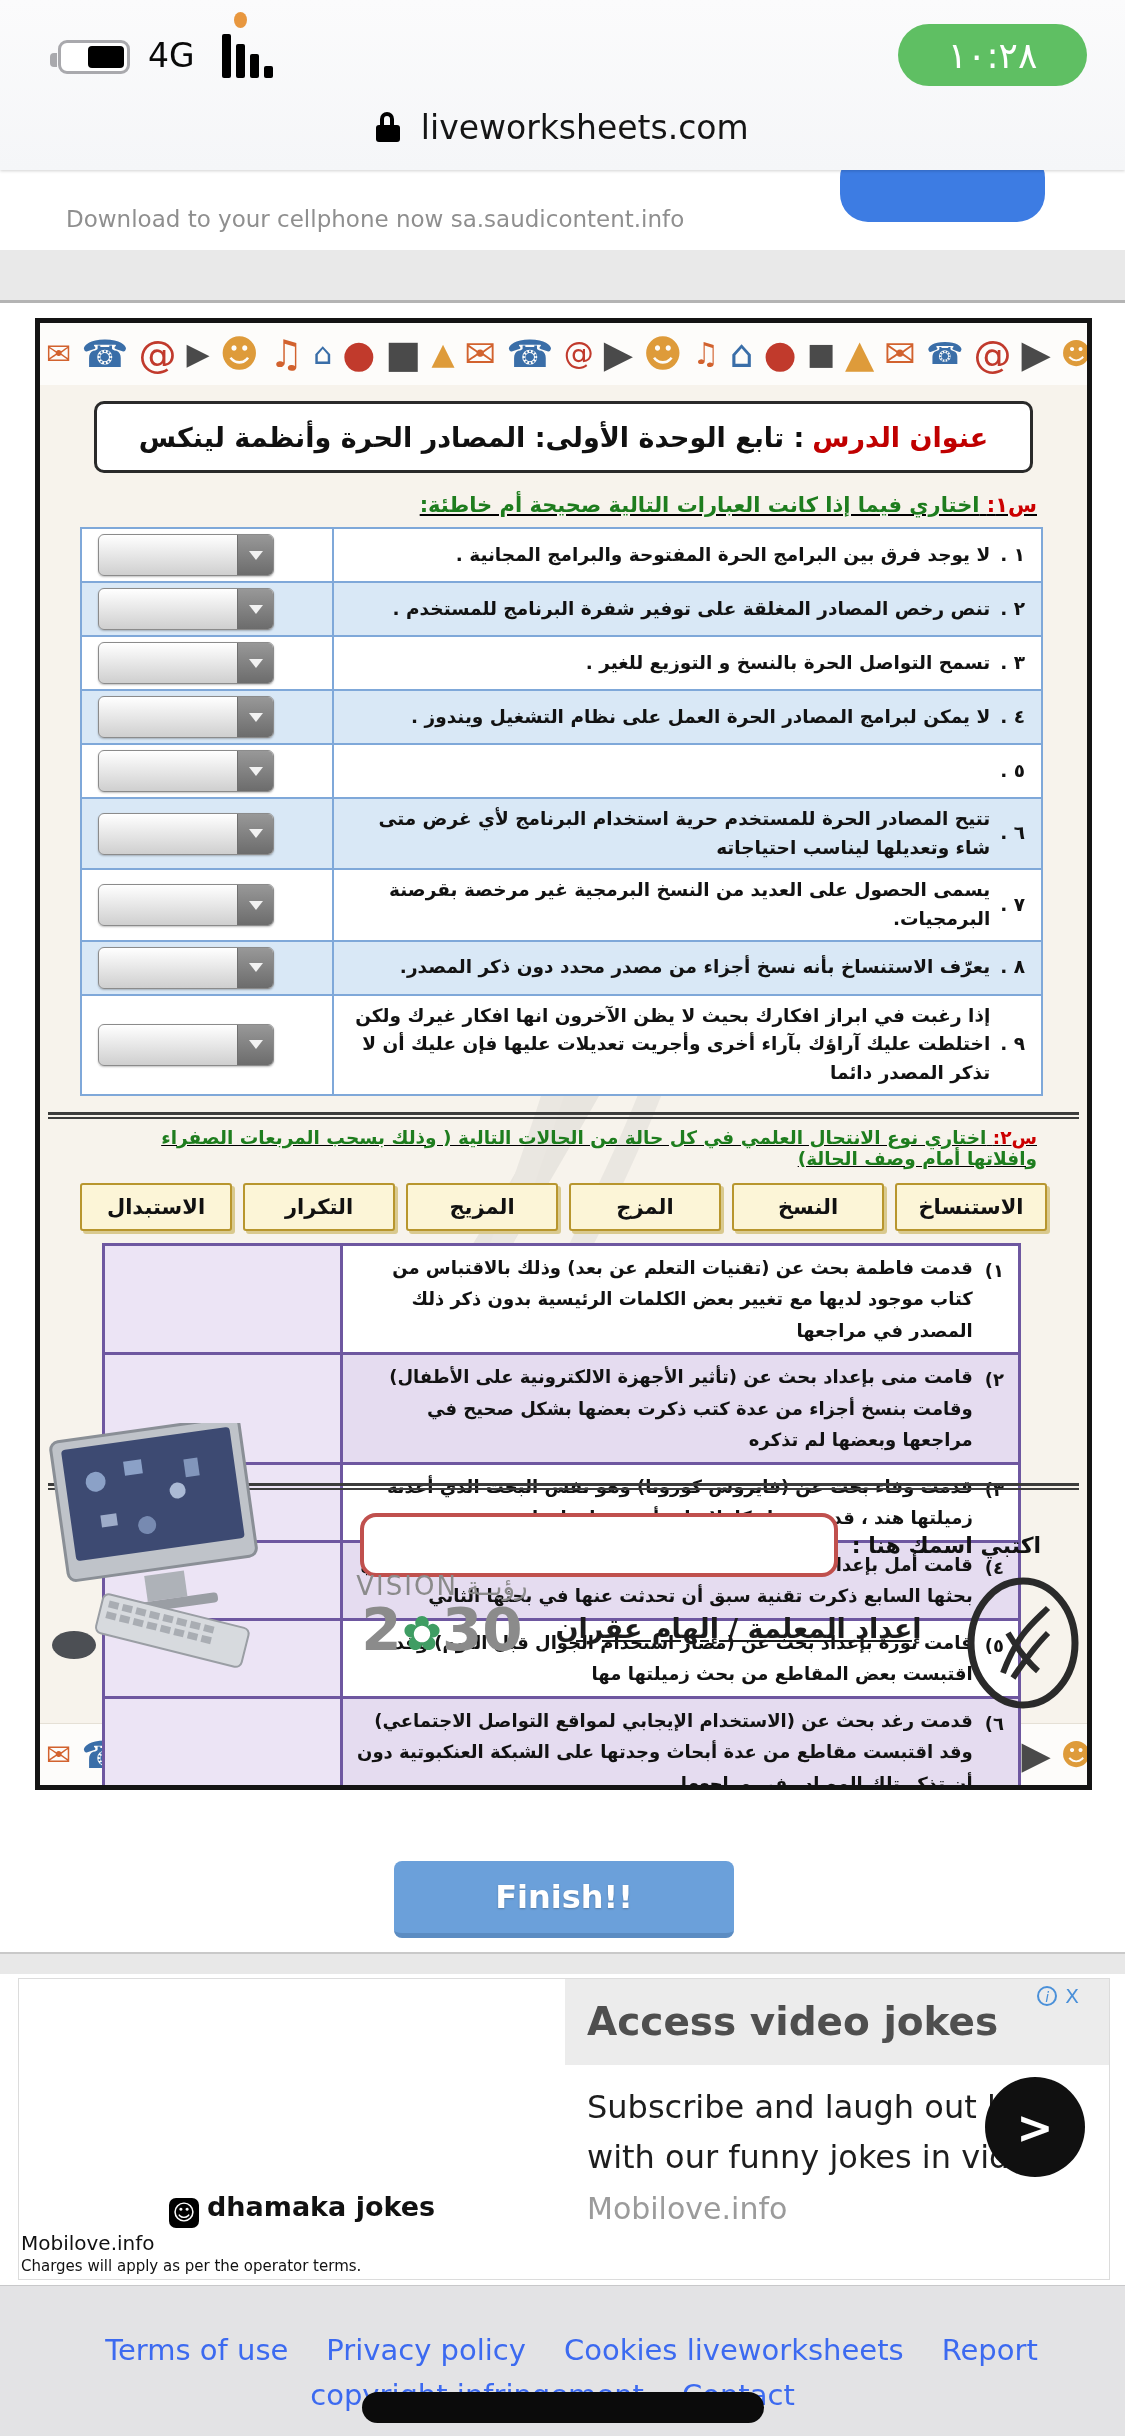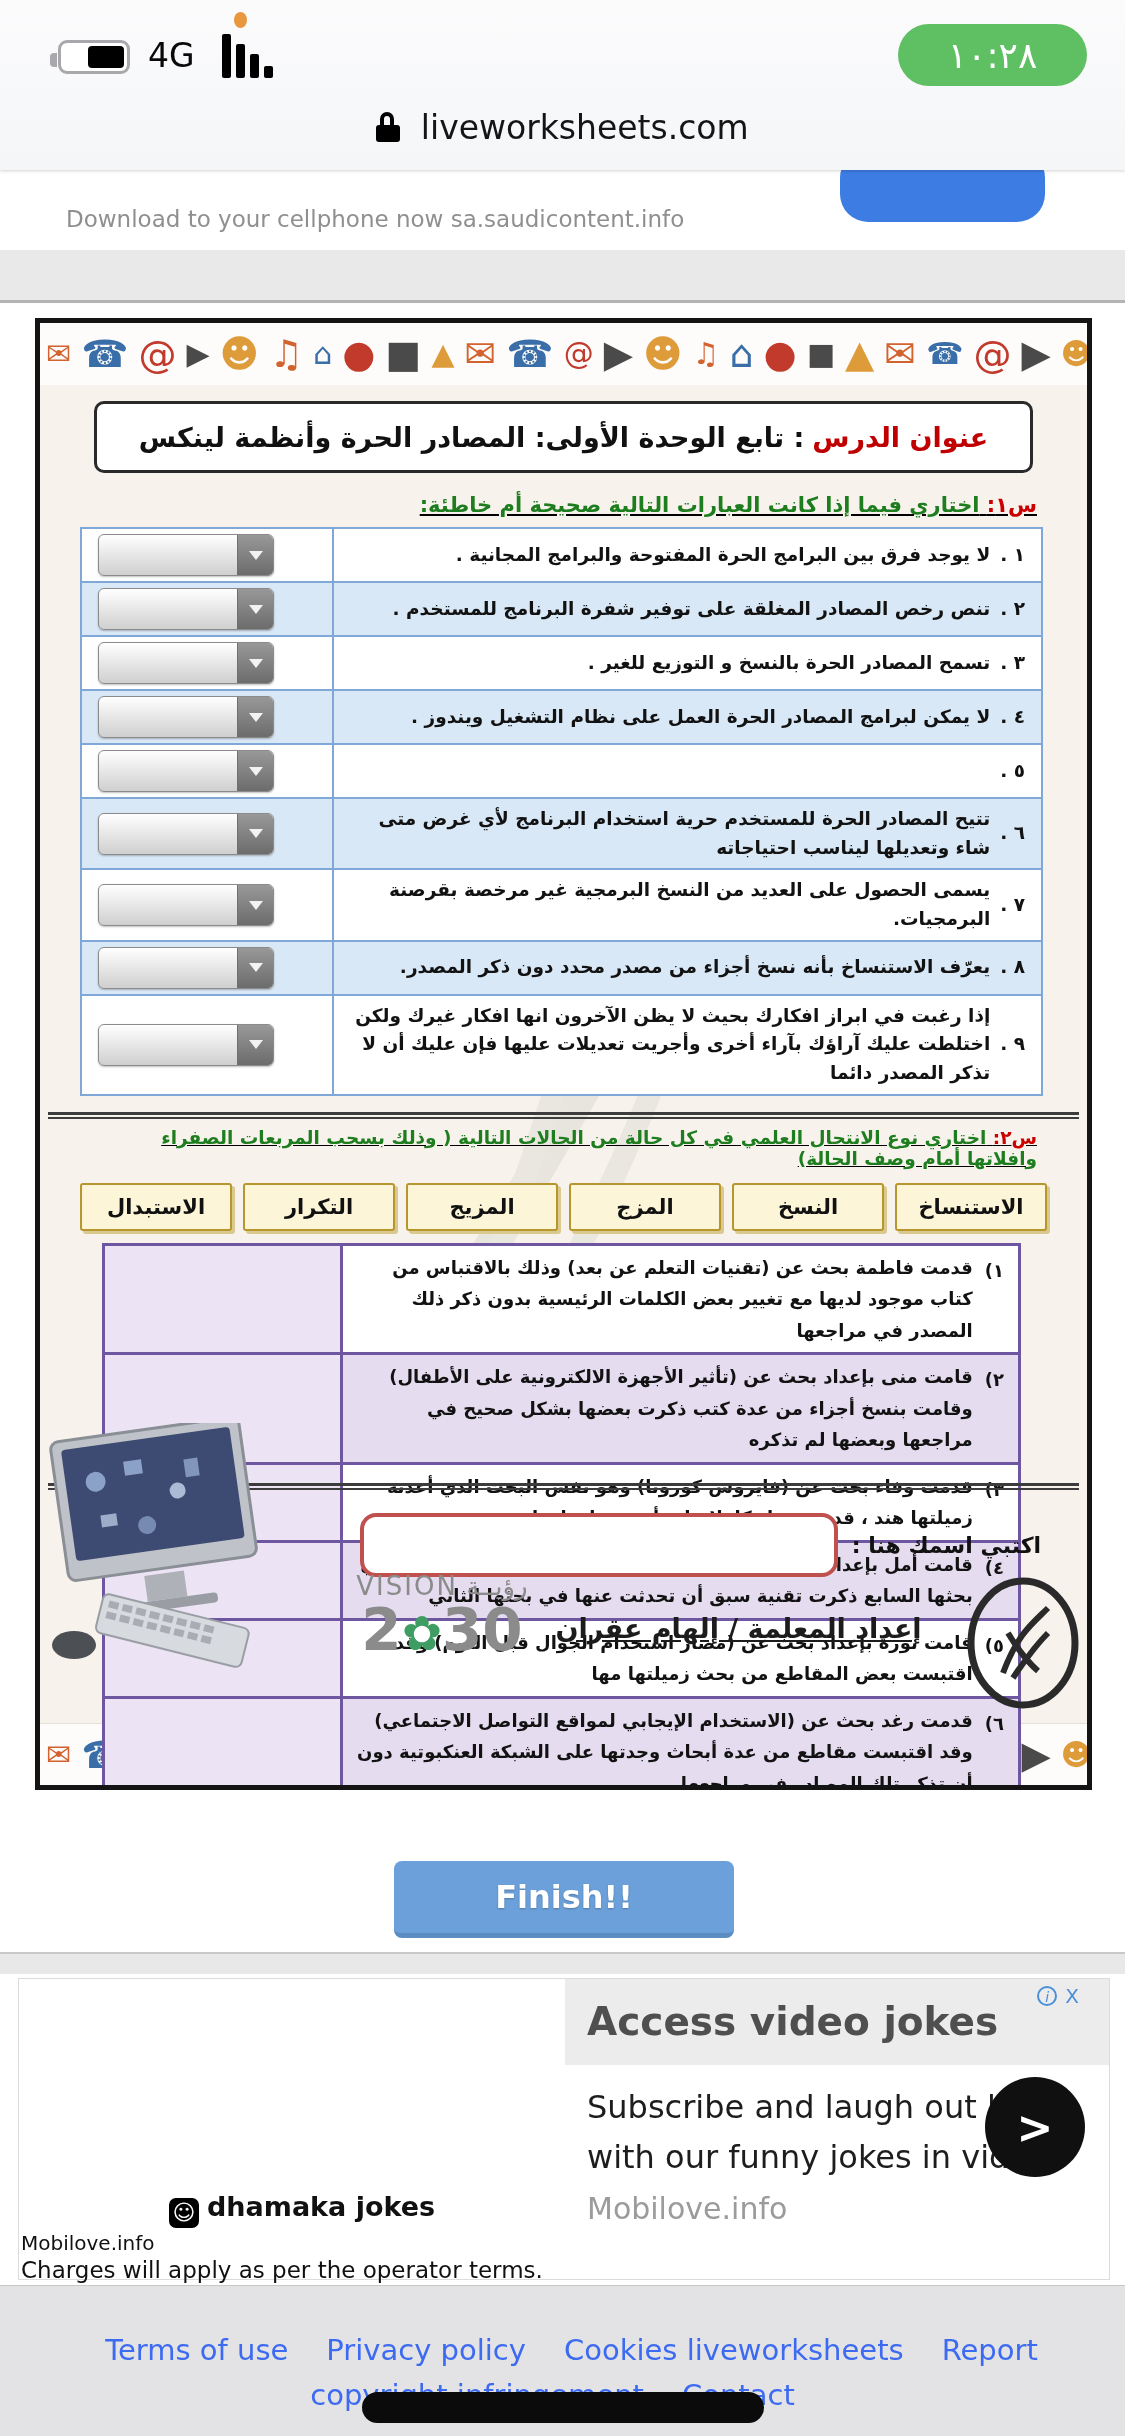--- a/index.html
+++ b/index.html
@@ -102,21 +102,21 @@
   .ad-card{position:absolute;left:18px;top:1978px;width:1092px;height:302px;background:#fff;border:1px solid #dcdcdc;}
   .start-btn{position:absolute;left:6px;top:26px;width:522px;height:160px;border-radius:30px;
     background:linear-gradient(#84d054 0%,#4aa32e 45%,#2e7e1a 100%);
     border:6px solid #173f0e;box-shadow:inset 0 10px 14px rgba(255,255,255,.45), inset 0 -14px 18px rgba(0,0,0,.35);
     color:#fff;font-weight:bold;font-size:56px;text-shadow:2px 3px 3px rgba(0,0,0,.45);cursor:pointer;}
   .dhamaka{position:absolute;left:150px;top:212px;font-weight:bold;font-size:27px;color:#111;
     text-shadow:-2px -2px 0 #fff,2px -2px 0 #fff,-2px 2px 0 #fff,2px 2px 0 #fff,0 3px 0 #fff;}
   .dhamaka .smiley{display:inline-block;width:30px;height:30px;background:#000;color:#fff;border-radius:7px;
     font-size:22px;line-height:30px;text-align:center;text-shadow:none;margin-right:8px;vertical-align:-4px;}
   .ad-small-src{position:absolute;left:2px;top:252px;font-size:20px;color:#111;}
-  .ad-terms{position:absolute;left:2px;top:278px;font-size:23px;color:#111;}
+  .ad-terms{position:absolute;left:2px;top:278px;font-size:15px;color:#111;}
   .ad-right-band{position:absolute;left:546px;top:0;right:0;height:86px;background:#ececec;}
   .ad-headline{position:absolute;left:568px;top:20px;font-weight:bold;font-size:39px;color:#4f4f4f;}
   .ad-choices{position:absolute;right:30px;top:5px;color:#4a90d9;font-size:20px;display:flex;align-items:center;gap:8px;}
   .ad-choices .info-i{display:inline-block;width:20px;height:20px;border:2px solid #4a90d9;border-radius:50%;
     text-align:center;line-height:19px;font-size:14px;font-style:italic;}
   .ad-body{position:absolute;left:568px;top:104px;font-size:32px;color:#1d1d1d;line-height:1.55;}
   .ad-src2{position:absolute;left:568px;top:212px;font-size:30px;color:#9b9b9b;}
   .ad-chevron{position:absolute;left:966px;top:98px;width:100px;height:100px;border-radius:50%;background:#101010;
     color:#fff;font-size:44px;font-weight:bold;display:flex;align-items:center;justify-content:center;cursor:pointer;}
 
@@ -233,21 +233,21 @@
           <div class="q1-row">
             <div class="q1-dd-cell">
               <div class="dropdown">
                 <span class="dd-btn">
                   <i></i>
                 </span>
               </div>
             </div>
             <div class="q1-text">
               <span class="num">٣ .</span>
-              <span>تسمح المصادر الحرة بالنسخ و التوزيع للغير .</span>
+              <span>تسمح التواصل الحرة بالنسخ و التوزيع للغير .</span>
             </div>
           </div>
           <div class="q1-row alt">
             <div class="q1-dd-cell">
               <div class="dropdown">
                 <span class="dd-btn">
                   <i></i>
                 </span>
               </div>
             </div>

